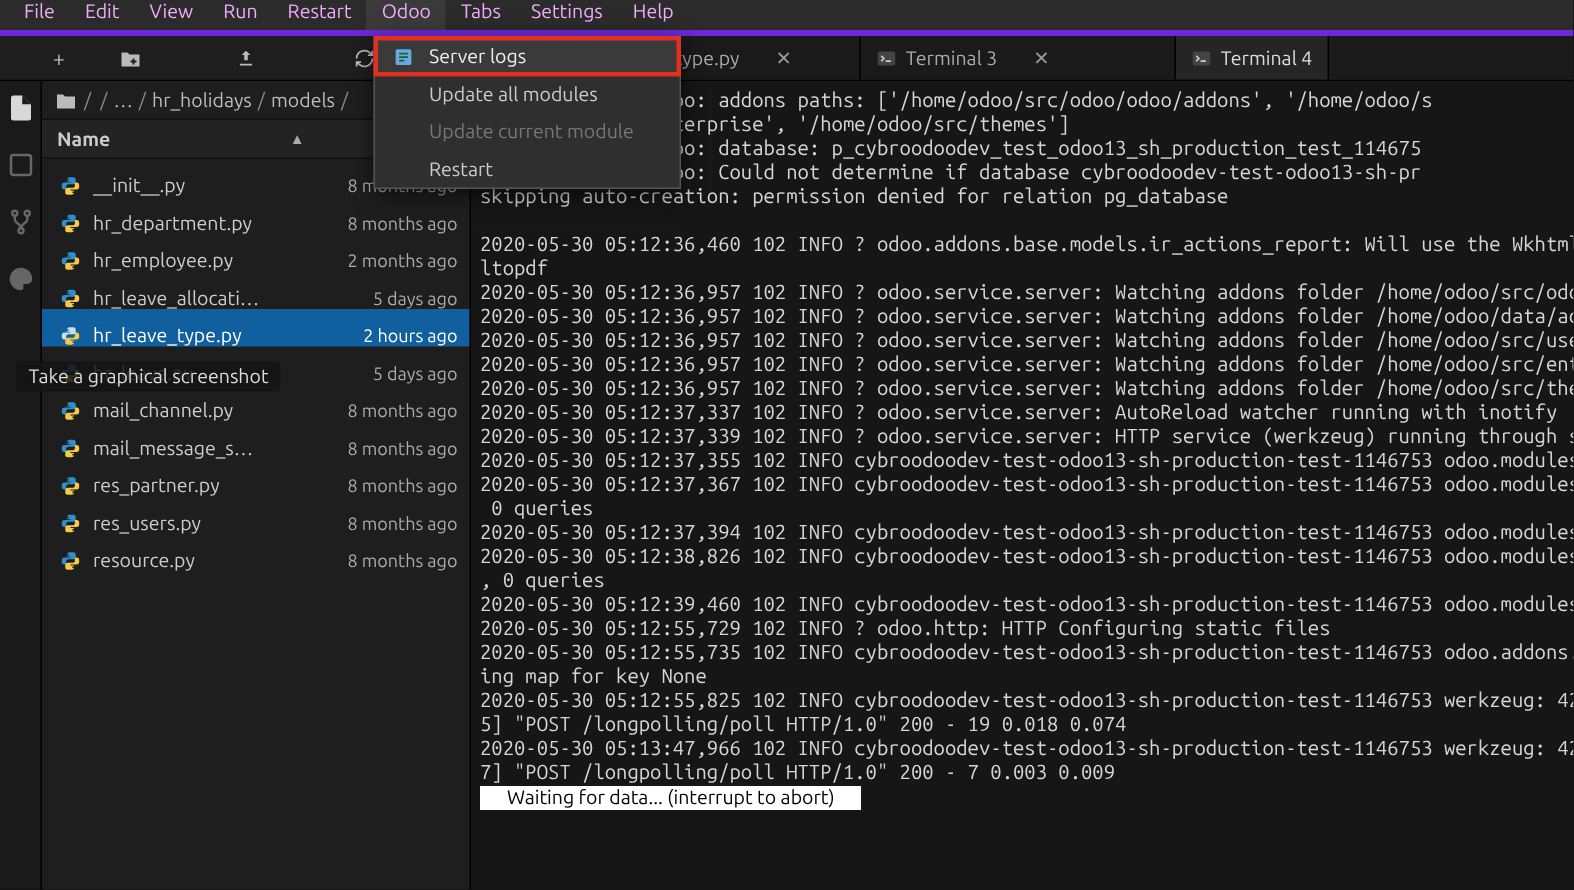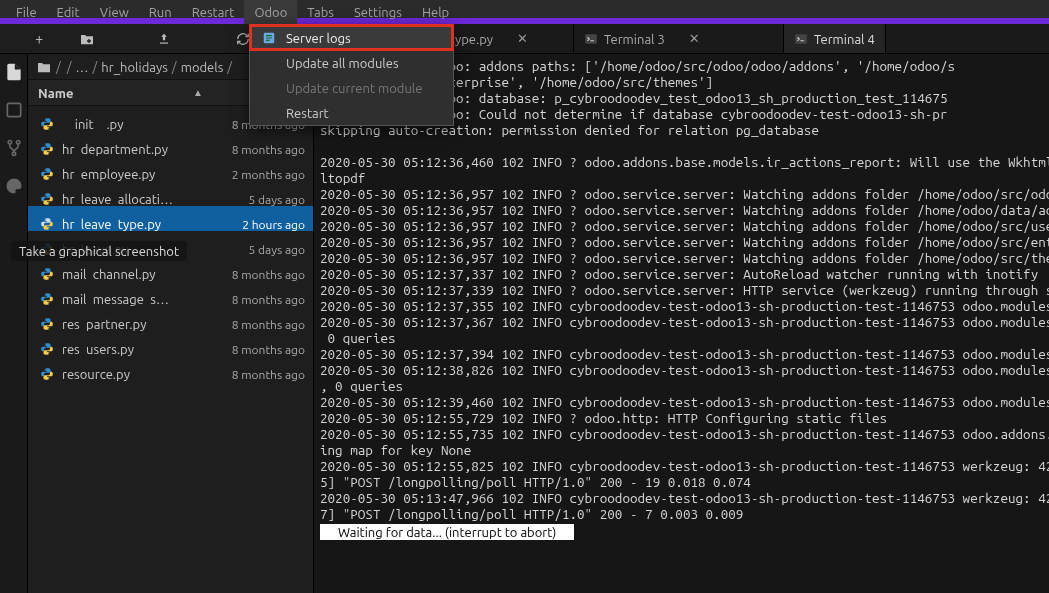--- a/index.html
+++ b/index.html
@@ -1,17 +1,17 @@
 <!DOCTYPE html>
 <html><head>
 <meta charset="utf-8">
 <style>
 * { margin:0; padding:0; box-sizing:border-box; font-family:"Ubuntu","Segoe UI",Arial,sans-serif; font-size:13px;}
 body { background:#111; color:#ccc; overflow:hidden; width:1049px; height:593px; position:relative;}
-.menubar { height:24px; background:#2b2b2b; border-bottom:6px solid #6d28d9; display:flex; align-items:flex-start; padding:0 6px; color:#a3a3a3;}
+.menubar { height:24px; background:#2b2b2b; border-bottom:4px solid #6d28d9; display:flex; align-items:flex-end; padding:0 6px; color:#f0abfc;}
 .menubar .mitem { padding:0 10px; line-height:24px; cursor:default;}
 .menubar .mitem.active { background:#3a3a3a;}
 .toolbar { height:30px; background:#1e1e1e; border-bottom:1px solid #000; display:flex; align-items:stretch;}
 .tool-left { width:314px; display:flex; align-items:center; background:#1e1e1e;}
 .tool-btn { flex:1; text-align:center; color:#bbb; line-height:30px; font-size:14px;}
 .tabs { flex:1; display:flex; align-items:stretch; background:#1a1a1a; overflow:hidden;}
 .tab { display:flex; align-items:center; padding:0 10px; border-right:1px solid #000; min-width:0; color:#aaa; gap:6px;}
 .tab.noname { min-width:40px; justify-content:flex-end;}
 .tab .ticon { width:14px; height:14px; display:inline-flex; align-items:center; justify-content:center;}
 .tab .tlabel { white-space:nowrap; overflow:hidden;}

